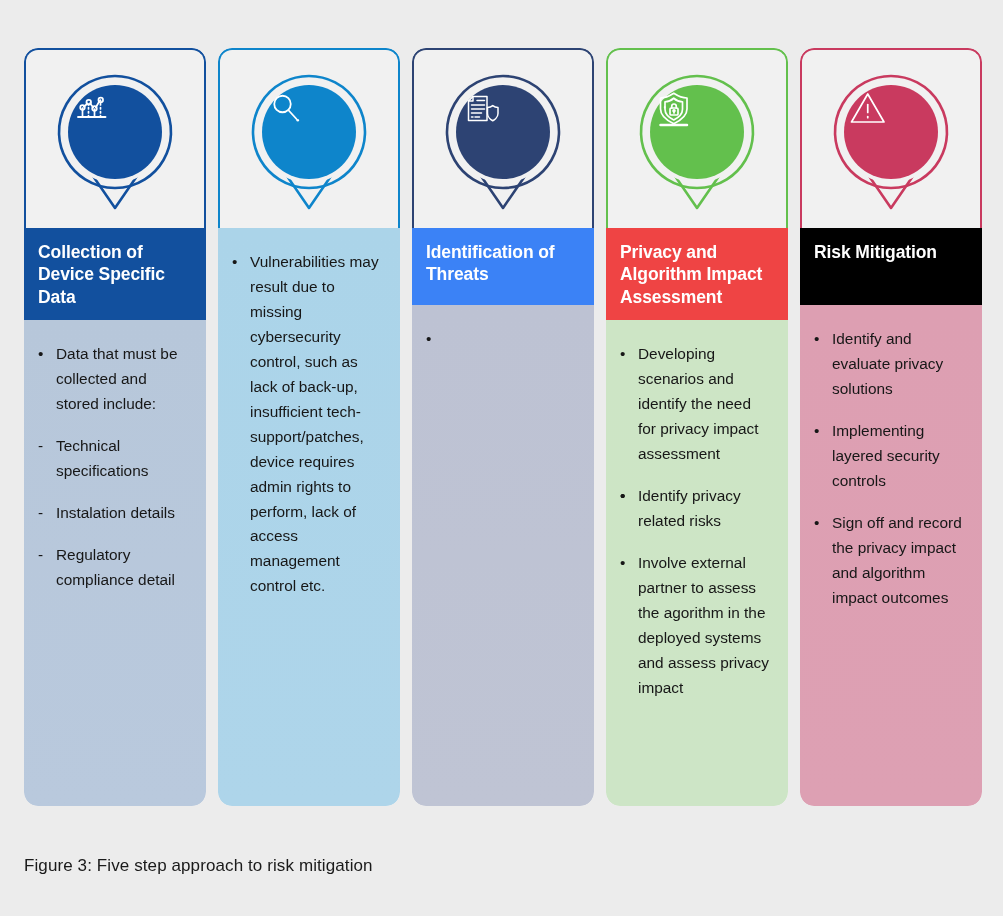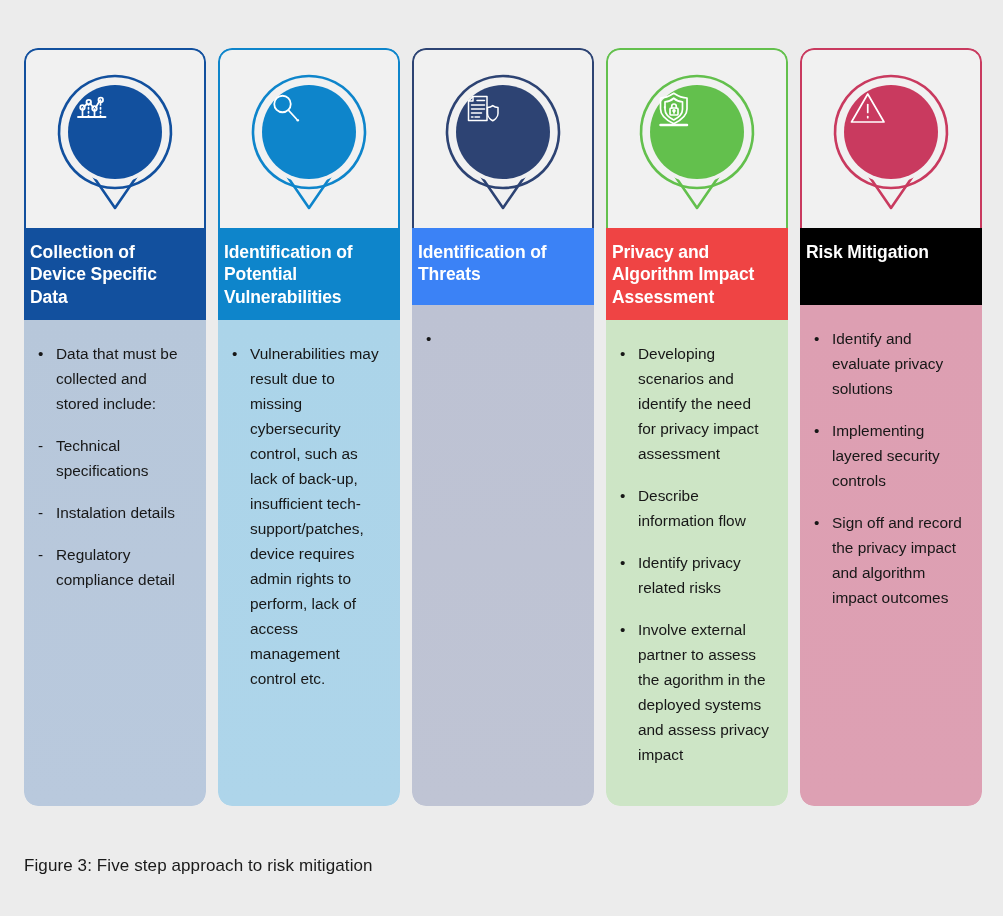--- a/index.html
+++ b/index.html
@@ -58,21 +58,21 @@
     position: relative;
     width: 132px;
     height: 150px;
     margin-top: 4px;
   }
   .pin svg { display: block; width: 132px; height: 150px; }
 
   
   .card-head {
     min-height: 77px;
-    padding: 13px 14px 12px 6px;
+    padding: 13px 14px 12px 14px;
     box-sizing: border-box;
     display: flex;
     align-items: flex-start;
   }
   .card-head .head-text {
     color: #ffffff;
     font-size: 17.5px;
     font-weight: bold;
     line-height: 1.28;
     letter-spacing: -0.1px;
@@ -188,23 +188,20 @@
         <g fill="none" stroke="#ffffff" stroke-width="3.6" stroke-linecap="round">
           <circle cx="40" cy="40" r="16.5"></circle>
           <path d="M52 52.5 L68 70"></path>
           <circle cx="70.5" cy="72.5" r="2.6" fill="#ffffff" stroke="none"></circle>
         </g>
       </g>
     </g>
   </svg>
           </div>
         </div>
-        <div class="card-head" style="background: rgb(14, 133, 203);">
-          <div class="head-text">Identification of Potential Vulnerabilities</div>
-        </div>
         <div class="card-body" style="background: linear-gradient(rgb(171, 212, 233) 0%, rgb(174, 213, 234) 100%);">
           <ul class="bullets">
             <li><span class="mk">•</span><span>Vulnerabilities may result due to missing cybersecurity control, such as lack of back-up, insufficient tech-support/patches, device requires admin rights to perform, lack of access management control etc.</span></li>
           </ul>
         </div>
       </div>
       <div class="card">
         <div class="card-top" style="border-color: rgb(45, 67, 115);">
           <div class="pin">
   <svg viewBox="0 0 132 150" xmlns="http://www.w3.org/2000/svg" aria-hidden="true">
@@ -266,21 +263,21 @@
     </g>
   </svg>
           </div>
         </div>
         <div class="card-head" style="background: #ef4444;">
           <div class="head-text">Privacy and Algorithm Impact Assessment</div>
         </div>
         <div class="card-body" style="background: linear-gradient(rgb(205, 229, 197) 0%, rgb(205, 229, 198) 100%);">
           <ul class="bullets">
             <li><span class="mk">•</span><span>Developing scenarios and identify the need for privacy impact assessment</span></li>
-            <li><span class="mk">•</span><span>Describe information flow</span></li>
+            <li><span class="mk">•</span></li>
             <li><span class="mk">•</span><span>Identify privacy related risks</span></li>
             <li><span class="mk">•</span><span>Involve external partner to assess the agorithm in the deployed systems and assess privacy impact</span></li>
           </ul>
         </div>
       </div>
       <div class="card">
         <div class="card-top" style="border-color: rgb(201, 58, 95);">
           <div class="pin">
   <svg viewBox="0 0 132 150" xmlns="http://www.w3.org/2000/svg" aria-hidden="true">
     <g>

